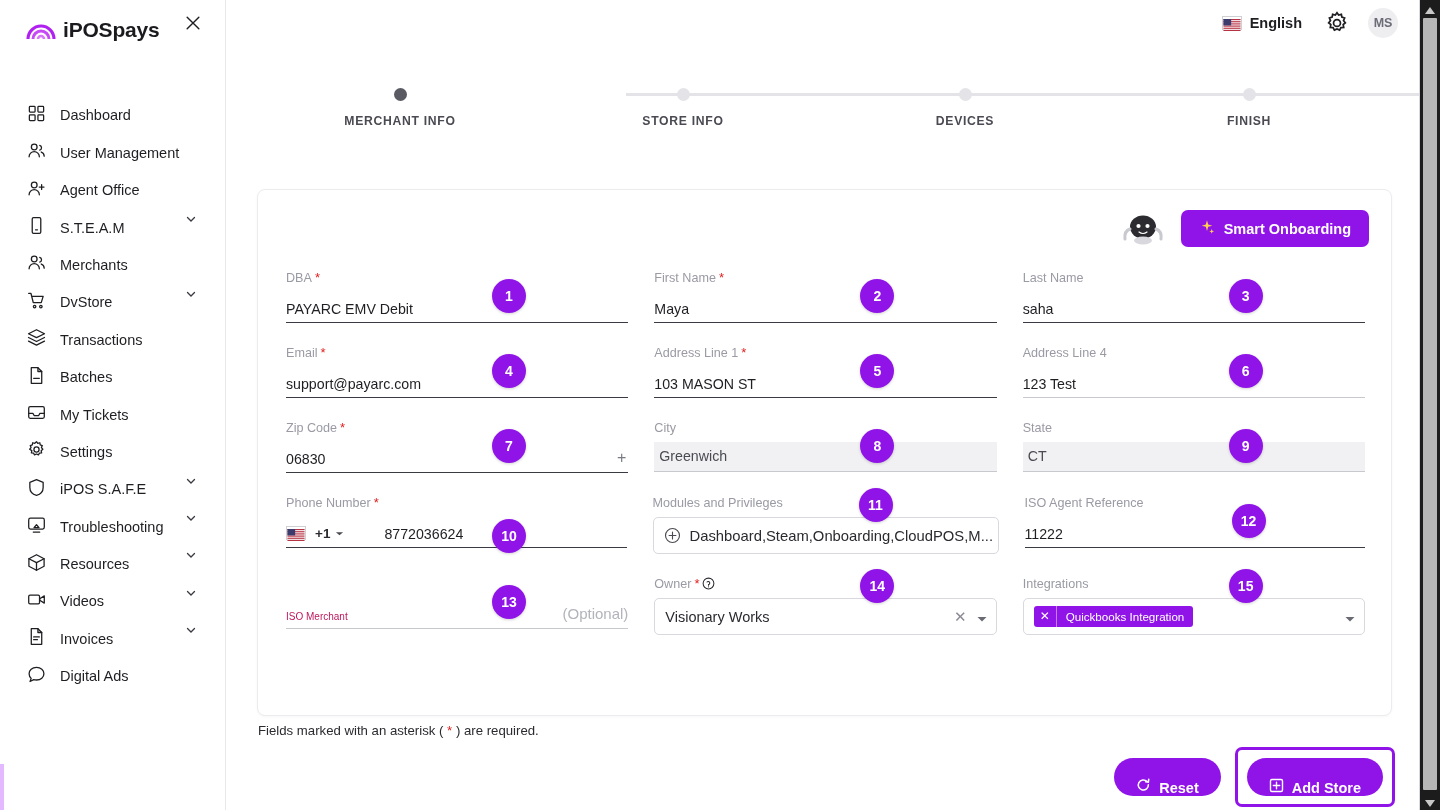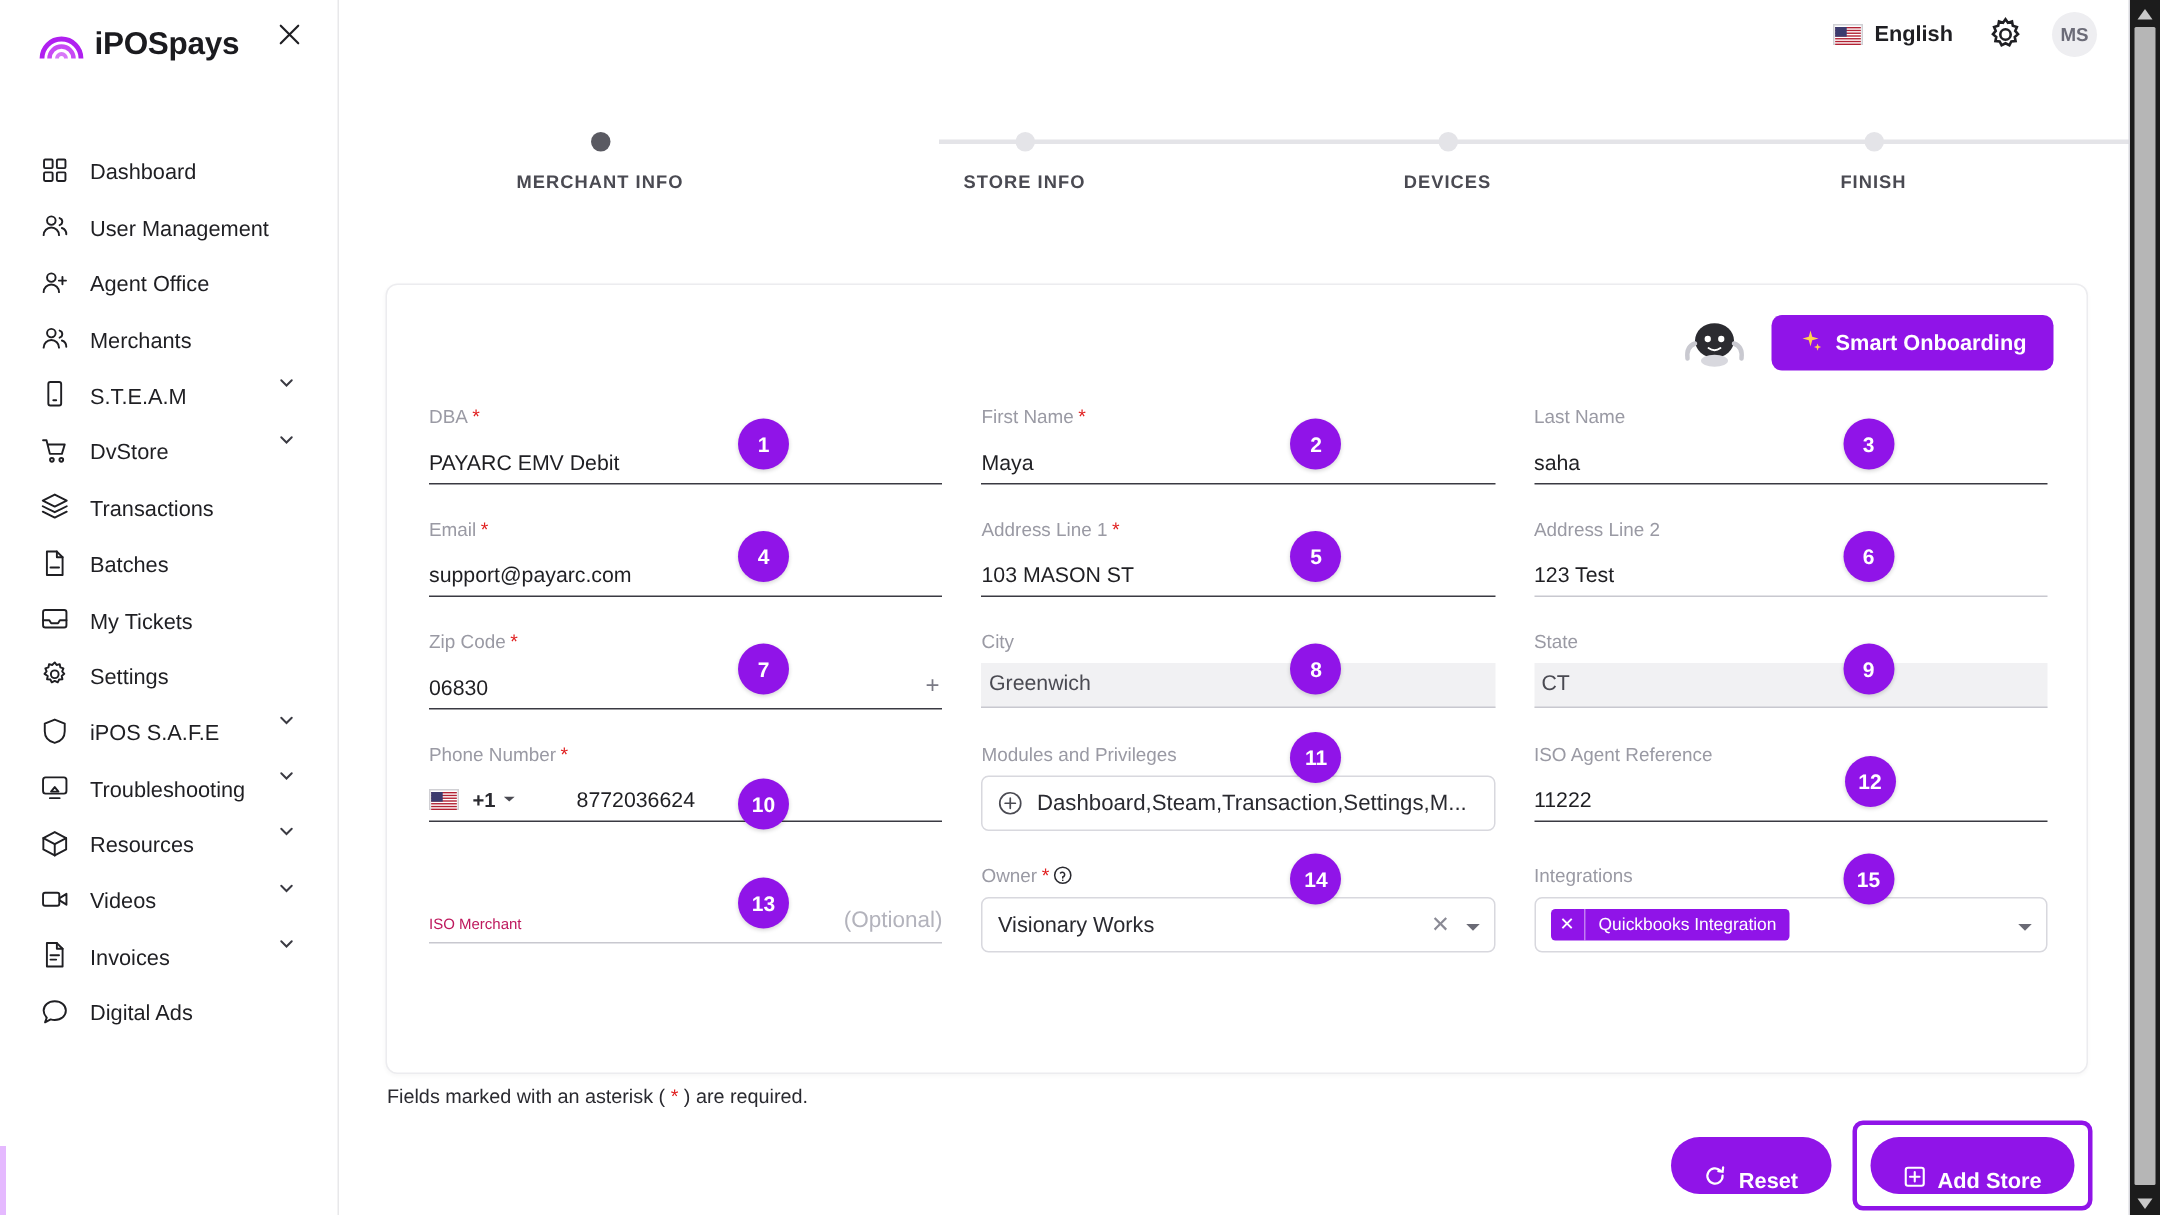--- a/index.html
+++ b/index.html
@@ -297,39 +297,39 @@
               <circle cx="7.6" cy="6.4" r="3"></circle>
               <path d="M2.2 16.6 a5.4 5.4 0 0 1 10.8 0"></path>
               <path d="M15.4 6 V11 M12.9 8.5 H17.9"></path>
             </svg>
           </span>
           <span class="nlabel">Agent Office</span>
         </div>
         <div class="navitem">
           <span class="nicon">
             <svg viewBox="0 0 20 20" width="19" height="19" fill="none" stroke="#1f1f23" stroke-width="1.35" stroke-linejoin="round" stroke-linecap="round">
+              <rect x="5.5" y="1.8" width="9" height="16.4" rx="1.4"></rect>
+              <path d="M9 14.6 h2"></path>
+            </svg>
+          </span>
+          <span class="nlabel">S.T.E.A.M</span>
+          <span class="ncaret"><svg viewBox="0 0 12 12" width="12" height="12" fill="none" stroke="#3a3a42" stroke-width="1.3" stroke-linecap="round">
+              <path d="M2.5 4.5 L6 8 L9.5 4.5"></path>
+            </svg></span>
+        </div>
+        <div class="navitem">
+          <span class="nicon">
+            <svg viewBox="0 0 20 20" width="19" height="19" fill="none" stroke="#1f1f23" stroke-width="1.35" stroke-linejoin="round" stroke-linecap="round">
               <circle cx="7.6" cy="6.4" r="3"></circle>
               <path d="M2.2 16.6 a5.4 5.4 0 0 1 10.8 0"></path>
               <path d="M13.4 4.6 a2.6 2.6 0 0 1 0 5"></path>
               <path d="M15 11.6 a4.6 4.6 0 0 1 3.1 4.4"></path>
             </svg>
           </span>
           <span class="nlabel">Merchants</span>
-        </div>
-        <div class="navitem">
-          <span class="nicon">
-            <svg viewBox="0 0 20 20" width="19" height="19" fill="none" stroke="#1f1f23" stroke-width="1.35" stroke-linejoin="round" stroke-linecap="round">
-              <rect x="5.5" y="1.8" width="9" height="16.4" rx="1.4"></rect>
-              <path d="M9 14.6 h2"></path>
-            </svg>
-          </span>
-          <span class="nlabel">S.T.E.A.M</span>
-          <span class="ncaret"><svg viewBox="0 0 12 12" width="12" height="12" fill="none" stroke="#3a3a42" stroke-width="1.3" stroke-linecap="round">
-              <path d="M2.5 4.5 L6 8 L9.5 4.5"></path>
-            </svg></span>
         </div>
         <div class="navitem">
           <span class="nicon">
             <svg viewBox="0 0 20 20" width="19" height="19" fill="none" stroke="#1f1f23" stroke-width="1.35" stroke-linejoin="round" stroke-linecap="round">
               <path d="M1.8 2.6 h2.4 l2.4 9.6 h8.4 l2-6.6 H5.4"></path>
               <circle cx="8" cy="16.4" r="1.3"></circle>
               <circle cx="14.6" cy="16.4" r="1.3"></circle>
             </svg>
           </span>
           <span class="nlabel">DvStore</span>
@@ -575,21 +575,21 @@
               <span class="req">*</span>
           </div>
           <div class="uline-field filled">
             <span class="fval">103 MASON ST</span>
           </div>
           <div class="badge" style="left:206px; top:9px;">5</div>
         </div>
 
         <div class="fcell">
           <div class="flabel">
-            <span>Address Line 2</span>
+            <span>Address Line 4</span>
           </div>
           <div class="uline-field">
             <span class="fval">123 Test</span>
           </div>
           <div class="badge" style="left:206px; top:9px;">6</div>
         </div>
       </div>
 
       <div class="frow">
         <div class="fcell">
@@ -666,21 +666,21 @@
           <div class="flabel">
             <span>Modules and Privileges</span>
           </div>
           <div class="box-field">
             <span class="circ-plus">
               <svg viewBox="0 0 18 18" width="17" height="17" fill="none" stroke="#4a4a52" stroke-width="1.2">
                 <circle cx="9" cy="9" r="7.4"></circle>
                   <path d="M9 5.4 V12.6 M5.4 9 H12.6" stroke-linecap="round"></path>
               </svg>
             </span>
-            <span class="box-val mod">Dashboard,Steam,Transaction,Settings,M...</span>
+            <span class="box-val mod">Dashboard,Steam,Onboarding,CloudPOS,M...</span>
           </div>
           <div class="badge" style="left:206px; top:-7px;">11</div>
         </div>
 
         <div class="fcell">
           <div class="flabel">
             <span>ISO Agent Reference</span>
           </div>
           <div class="uline-field filled">
             <span class="fval">11222</span>

